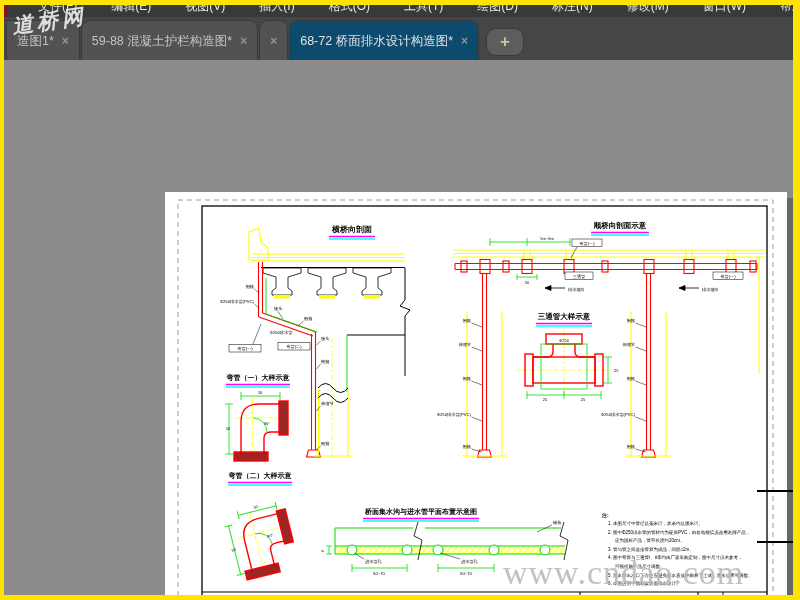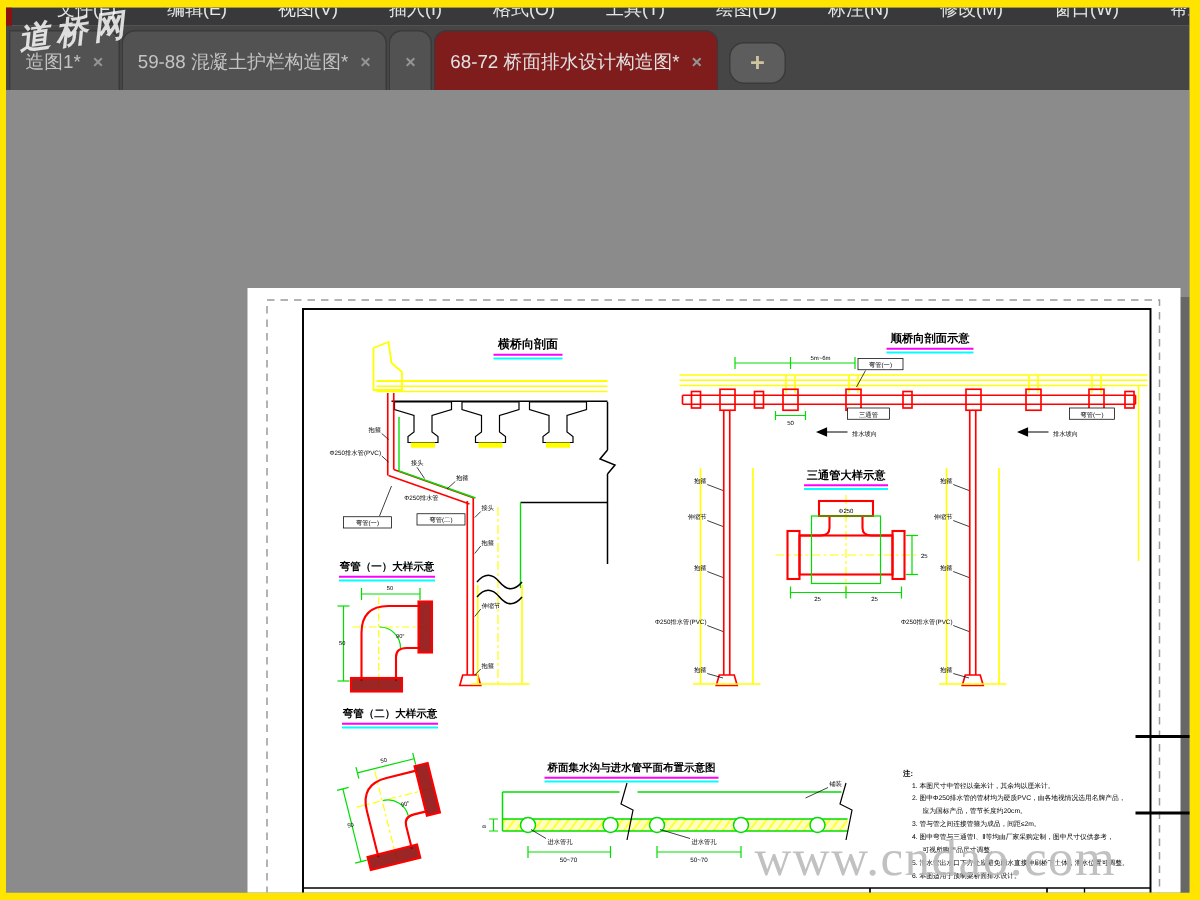--- a/index.html
+++ b/index.html
@@ -14,21 +14,21 @@
     white-space:nowrap; }
   .menu-item { font-size:12px; color:#e6e6e6; }
   .red-strip { position:absolute; left:0; top:0; width:4px; height:44px; background:#8a1111; }
   .tabbar { position:absolute; left:0; top:12px; width:100%; height:43px;
     background:#464646; display:flex; align-items:flex-end; padding-left:2px; }
   .tab { height:40px; line-height:40px; padding:0 10px; margin-right:1px;
     background:#525252; border:1px solid #3a3a3a; border-bottom:none;
     border-radius:9px 9px 0 0; color:#c3c3c3; font-size:12.5px;
     display:flex; align-items:center; gap:8px; white-space:nowrap;text-align:right; }
   .tab.first { border-radius:0 9px 0 0; max-width:78px; overflow:hidden; }
-  .tab.active { background:#7f1d1d; color:#e2e2e2; }
+  .tab.active { background:#0c4a6e; color:#e2e2e2; }
   .tab-close { color:#949494; font-size:12px; font-weight:bold; }
   .plus-btn { height:28px; width:38px; margin-left:6px; margin-bottom:4px;
     background:#5d5d5d; border:1px solid #3a3a3a; border-radius:10px;
     color:#cfc4a0; font-size:17px; font-weight:bold; text-align:center; line-height:26px; }
   .canvas { position:absolute; left:0; top:55px; width:100%; height:540px; background:#8b8b8b; }
   .sheet { position:absolute; left:161px; top:143px; width:622px; height:438px;
     background:#ffffff; box-shadow:6px 6px 0 rgba(60,60,60,0.45);margin-top:44px; }
   .wm-top { position:absolute; left:8px; top:2px; z-index:30; color:rgba(255,255,255,0.82);
     font-family:"Liberation Serif", serif; font-style:italic; font-weight:bold;
     font-size:21px; letter-spacing:4px; transform:rotate(-8deg); }

